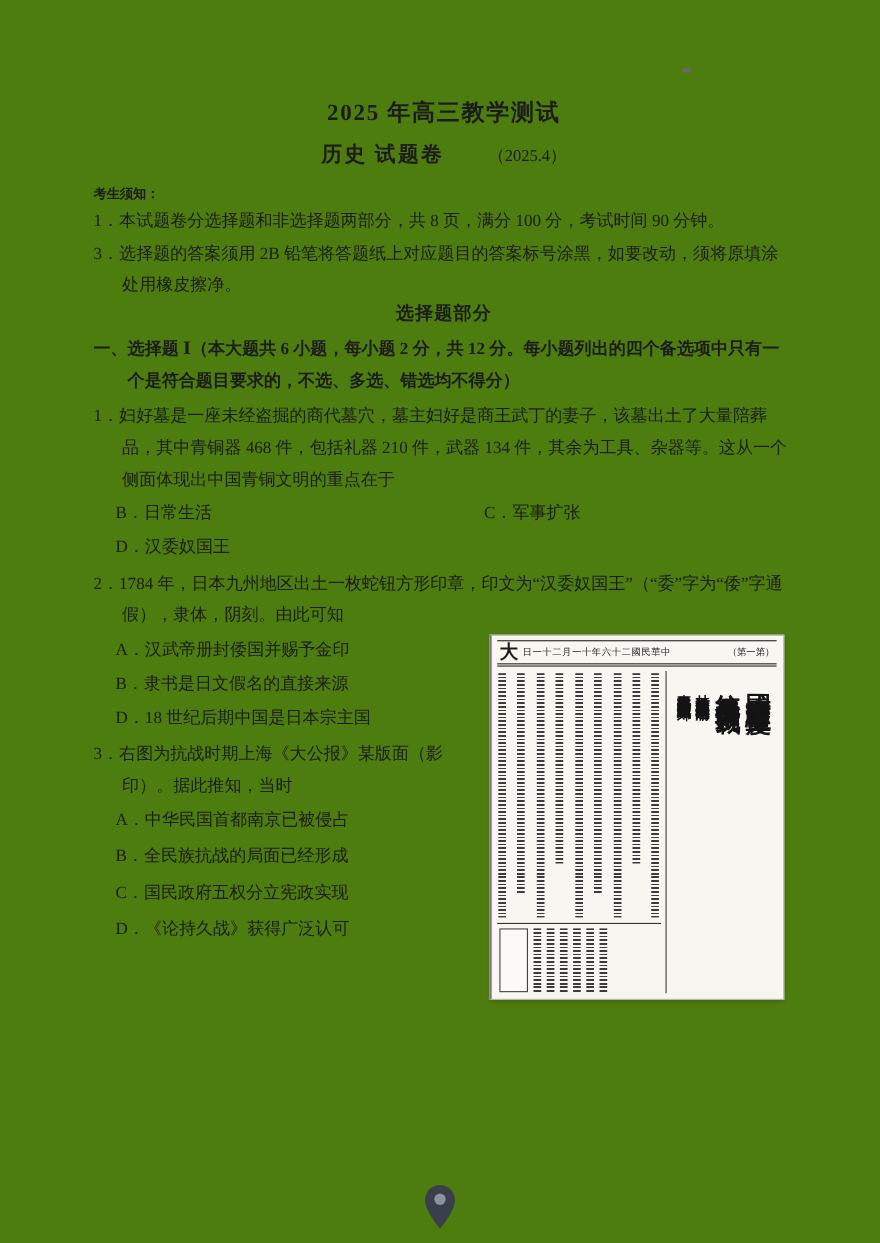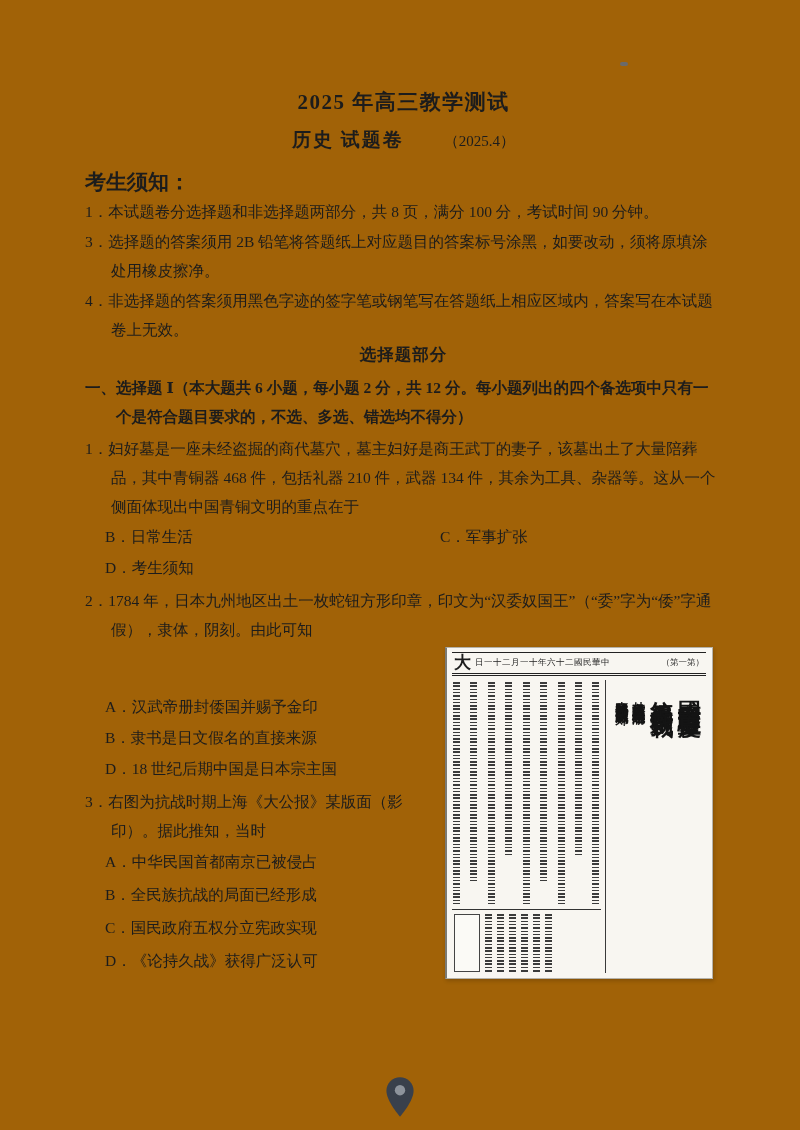--- a/index.html
+++ b/index.html
@@ -1,45 +1,45 @@
 <!DOCTYPE html>
 <html><head>
 <meta charset="utf-8">
 <style>
   html,body { margin:0; padding:0; background:#e9e9e9; }
   body { font-family:"Liberation Serif","DejaVu Serif",serif; }
   .page {
     position:relative; width:800px; height:1130px; margin:0 auto;
-    background:#a16207; color:#1c1c1c; overflow:hidden;
+    background:#4d7c0f; color:#1c1c1c; overflow:hidden;
   }
   .content { position:absolute; top:0; left:0; right:0; box-sizing:border-box; padding:88px 78px 0 85px; }
 
   .stray-mark { position:absolute; left:620px; top:62px; width:8px; height:4px; background:#6a6a6a; border-radius:2px; }
 
   .title { text-align:center; font-size:21px; font-weight:bold; letter-spacing:1.5px; }
   .subtitle-row { text-align:center; margin-top:11px; font-size:19px; }
   .subtitle { font-weight:bold; letter-spacing:2px; }
   .paper-date { font-size:15px; font-weight:normal; margin-left:40px; letter-spacing:0; }
 
-  .notice-heading { font-weight:bold; font-size:21px; margin-top:15px; }
+  .notice-heading { font-weight:bold; font-size:12px; margin-top:15px; }
   .notice-item { font-size:15.5px; line-height:29px; padding-left:26px; text-indent:-26px; margin-top:1px; }
 
   .part-title { text-align:center; font-weight:bold; font-size:16.5px; margin-bottom:7px; letter-spacing:1px; }
 
   .section-heading { font-weight:bold; font-size:15.5px; line-height:29px; padding-left:31px; text-indent:-31px; }
 
   .stem { font-size:15.5px; line-height:29px; padding-left:26px; text-indent:-26px; margin-top:3px; }
 
   .opts-grid { display:grid; grid-template-columns:335px 1fr; padding-left:20px; font-size:15.5px; line-height:31px; }
   .opts-list { padding-left:20px; font-size:15.5px; }
   .opts-list .opt { line-height:31px; }
   .opts-list.q3 .opt { line-height:33px; }
 
   .qrow { display:flex; align-items:flex-start; margin-top:1px; }
-  .qrow-left { width:348px; flex:0 0 348px;margin-top:46px; }
+  .qrow-left { width:348px; flex:0 0 348px; }
 
   
   .np {
     box-sizing:border-box; width:268px; height:332px; margin-left:12px; margin-top:2px;
     background:#f8f6f1; border:1px solid #b5b2aa; border-left:2px solid #7a7a74;
     box-shadow:1px 2px 4px rgba(0,0,0,0.18);
     padding:4px 6px 5px 5px; display:flex; flex-direction:column;
   }
   .np-masthead { display:flex; align-items:center; gap:4px; border-top:1.5px solid #222; border-bottom:3px double #222; padding:1px 2px 2px 2px; }
   .np-big { font-size:17px; font-weight:bold; line-height:1; }
@@ -76,31 +76,30 @@
 
     <div class="title">2025 年高三教学测试</div>
 
     <div class="subtitle-row">
       <span class="subtitle">历史 试题卷</span><span class="paper-date">（2025.4）</span>
     </div>
 
     <div class="notice-heading">考生须知：</div>
     <div class="notice-item">1．本试题卷分选择题和非选择题两部分，共 8 页，满分 100 分，考试时间 90 分钟。</div>
     <div class="notice-item">3．选择题的答案须用 2B 铅笔将答题纸上对应题目的答案标号涂黑，如要改动，须将原填涂处用橡皮擦净。</div>
-    <div class="notice-item">4．非选择题的答案须用黑色字迹的签字笔或钢笔写在答题纸上相应区域内，答案写在本试题卷上无效。</div>
 
     <div class="part-title">选择题部分</div>
 
     <div class="section-heading">一、选择题 Ⅰ（本大题共 6 小题，每小题 2 分，共 12 分。每小题列出的四个备选项中只有一个是符合题目要求的，不选、多选、错选均不得分）</div>
 
     <div class="stem">1．妇好墓是一座未经盗掘的商代墓穴，墓主妇好是商王武丁的妻子，该墓出土了大量陪葬品，其中青铜器 468 件，包括礼器 210 件，武器 134 件，其余为工具、杂器等。这从一个侧面体现出中国青铜文明的重点在于</div>
     <div class="opts-grid">
       <span class="opt">B．日常生活</span>
       <span class="opt">C．军事扩张</span>
-      <span class="opt">D．考生须知</span>
+      <span class="opt">D．汉委奴国王</span>
     </div>
 
     <div class="stem">2．1784 年，日本九州地区出土一枚蛇钮方形印章，印文为“汉委奴国王”（“委”字为“倭”字通假），隶体，阴刻。由此可知</div>
 
     <div class="qrow">
       <div class="qrow-left">
 
         <div class="opts-list">
           <div class="opt">A．汉武帝册封倭国并赐予金印</div>
           <div class="opt">B．隶书是日文假名的直接来源</div>

